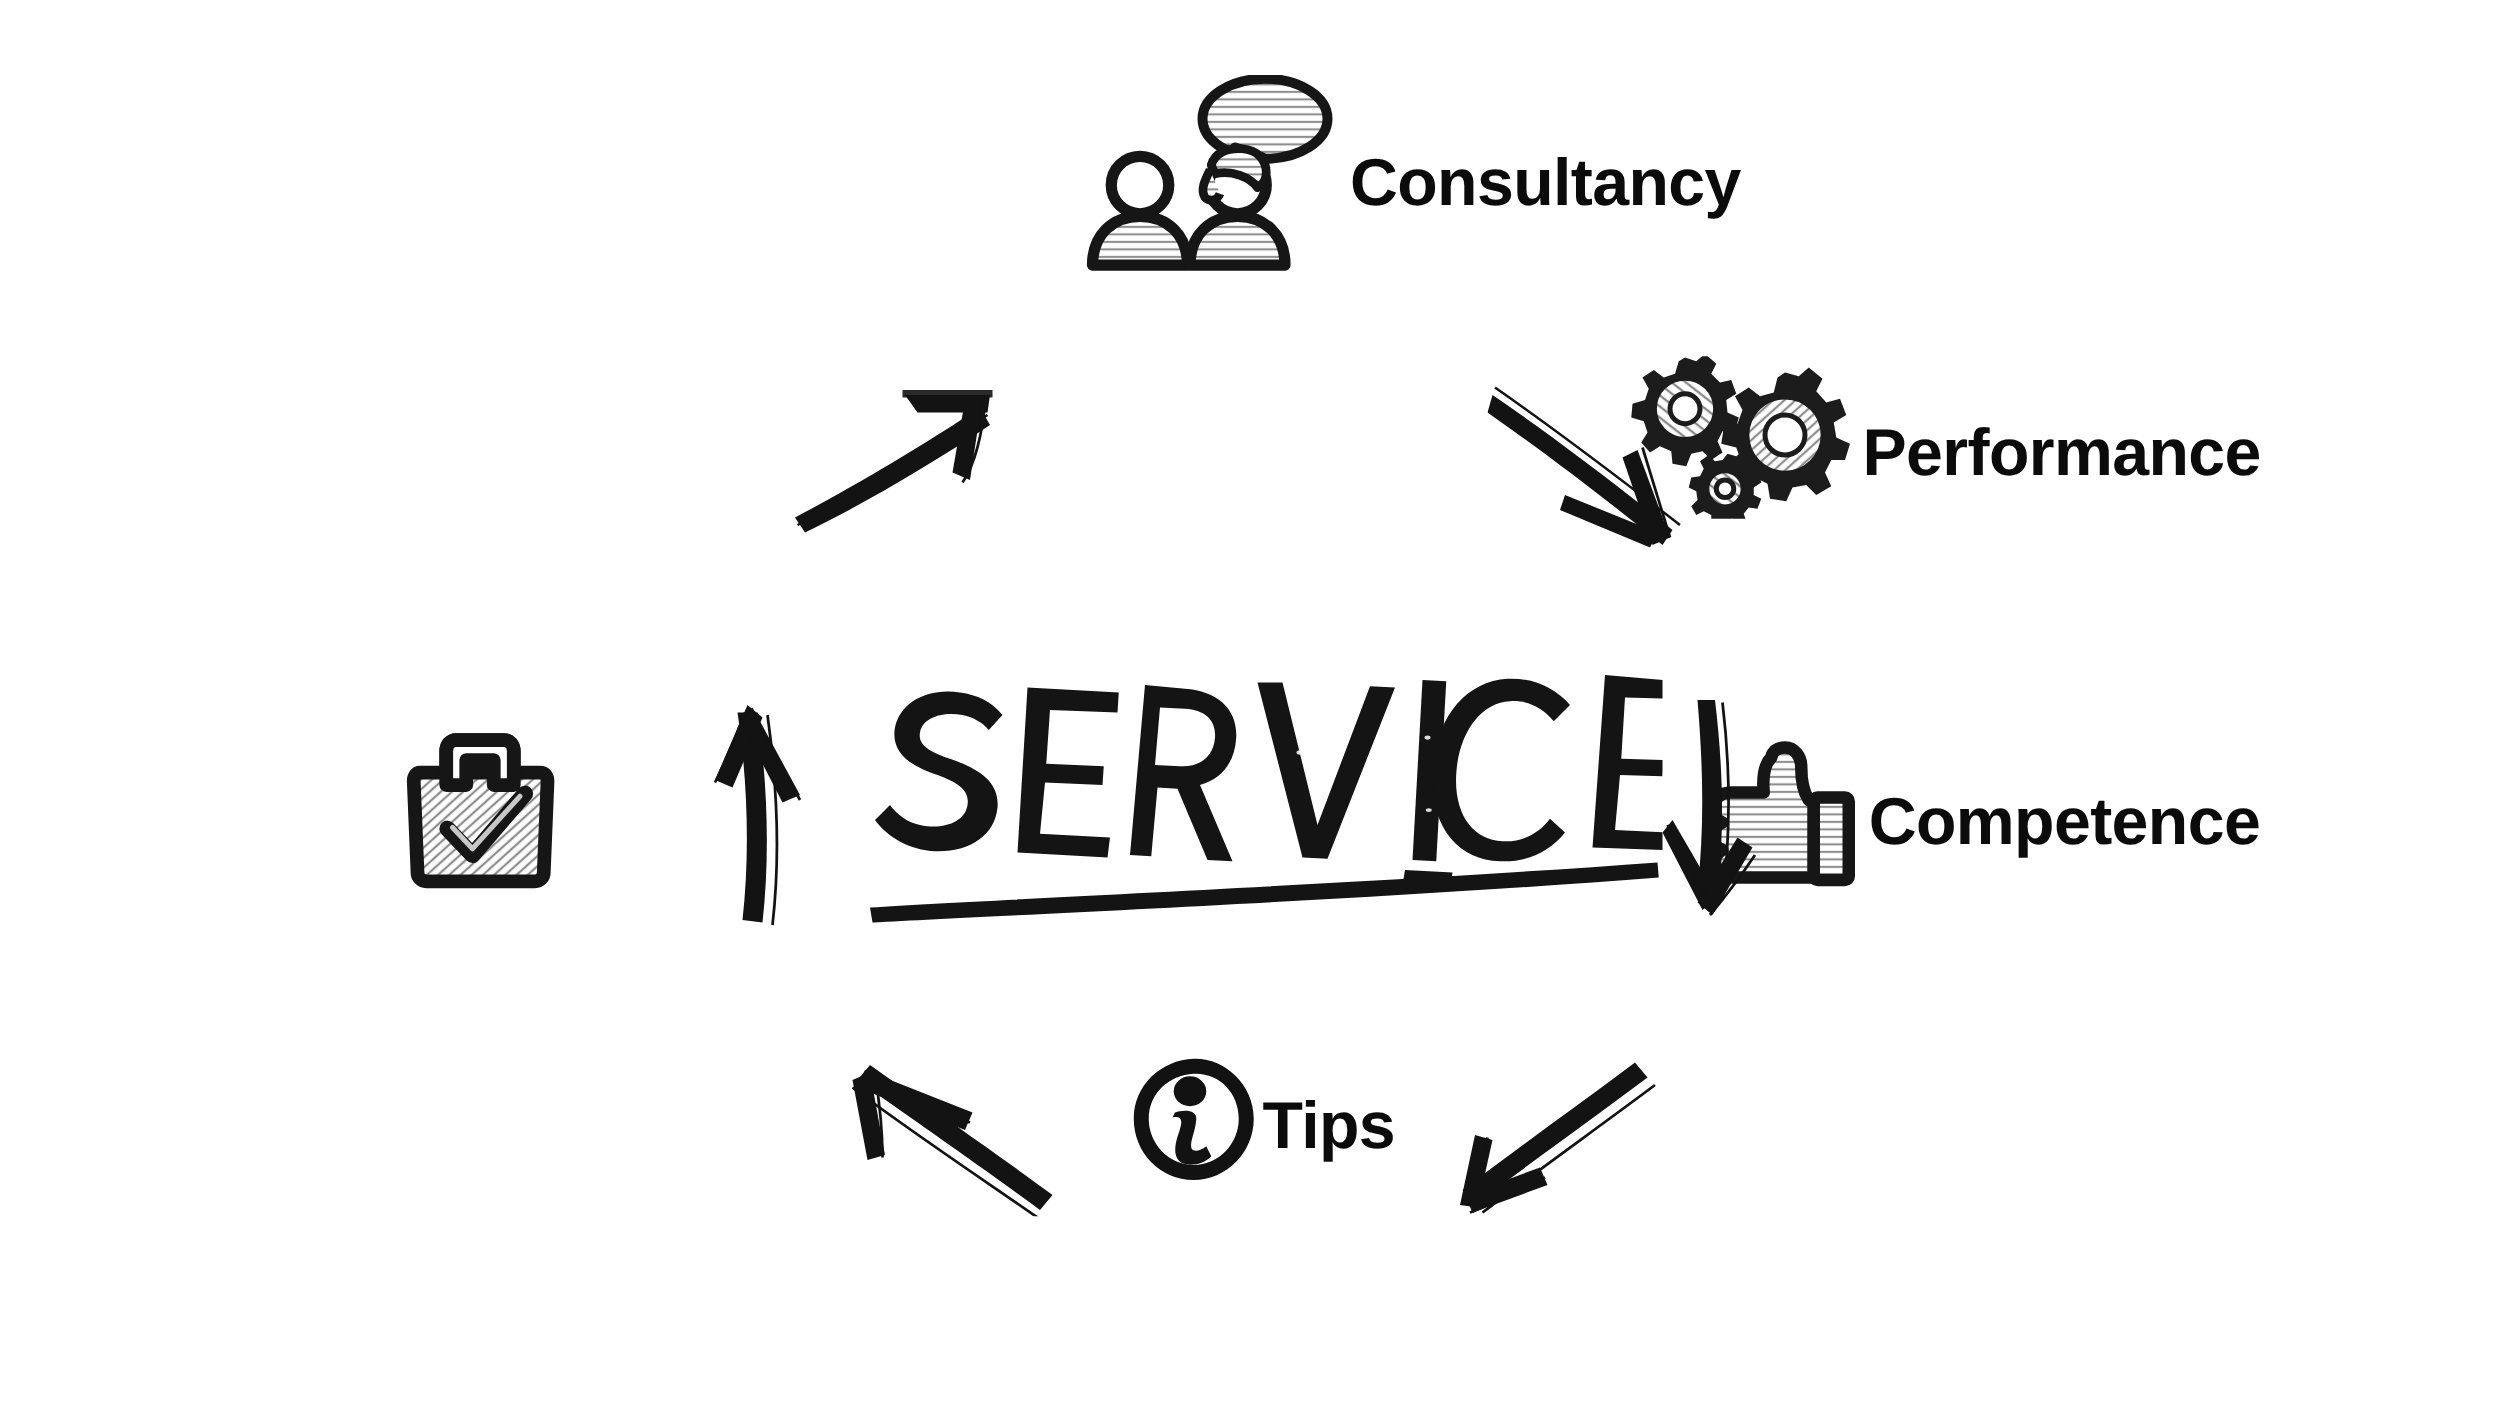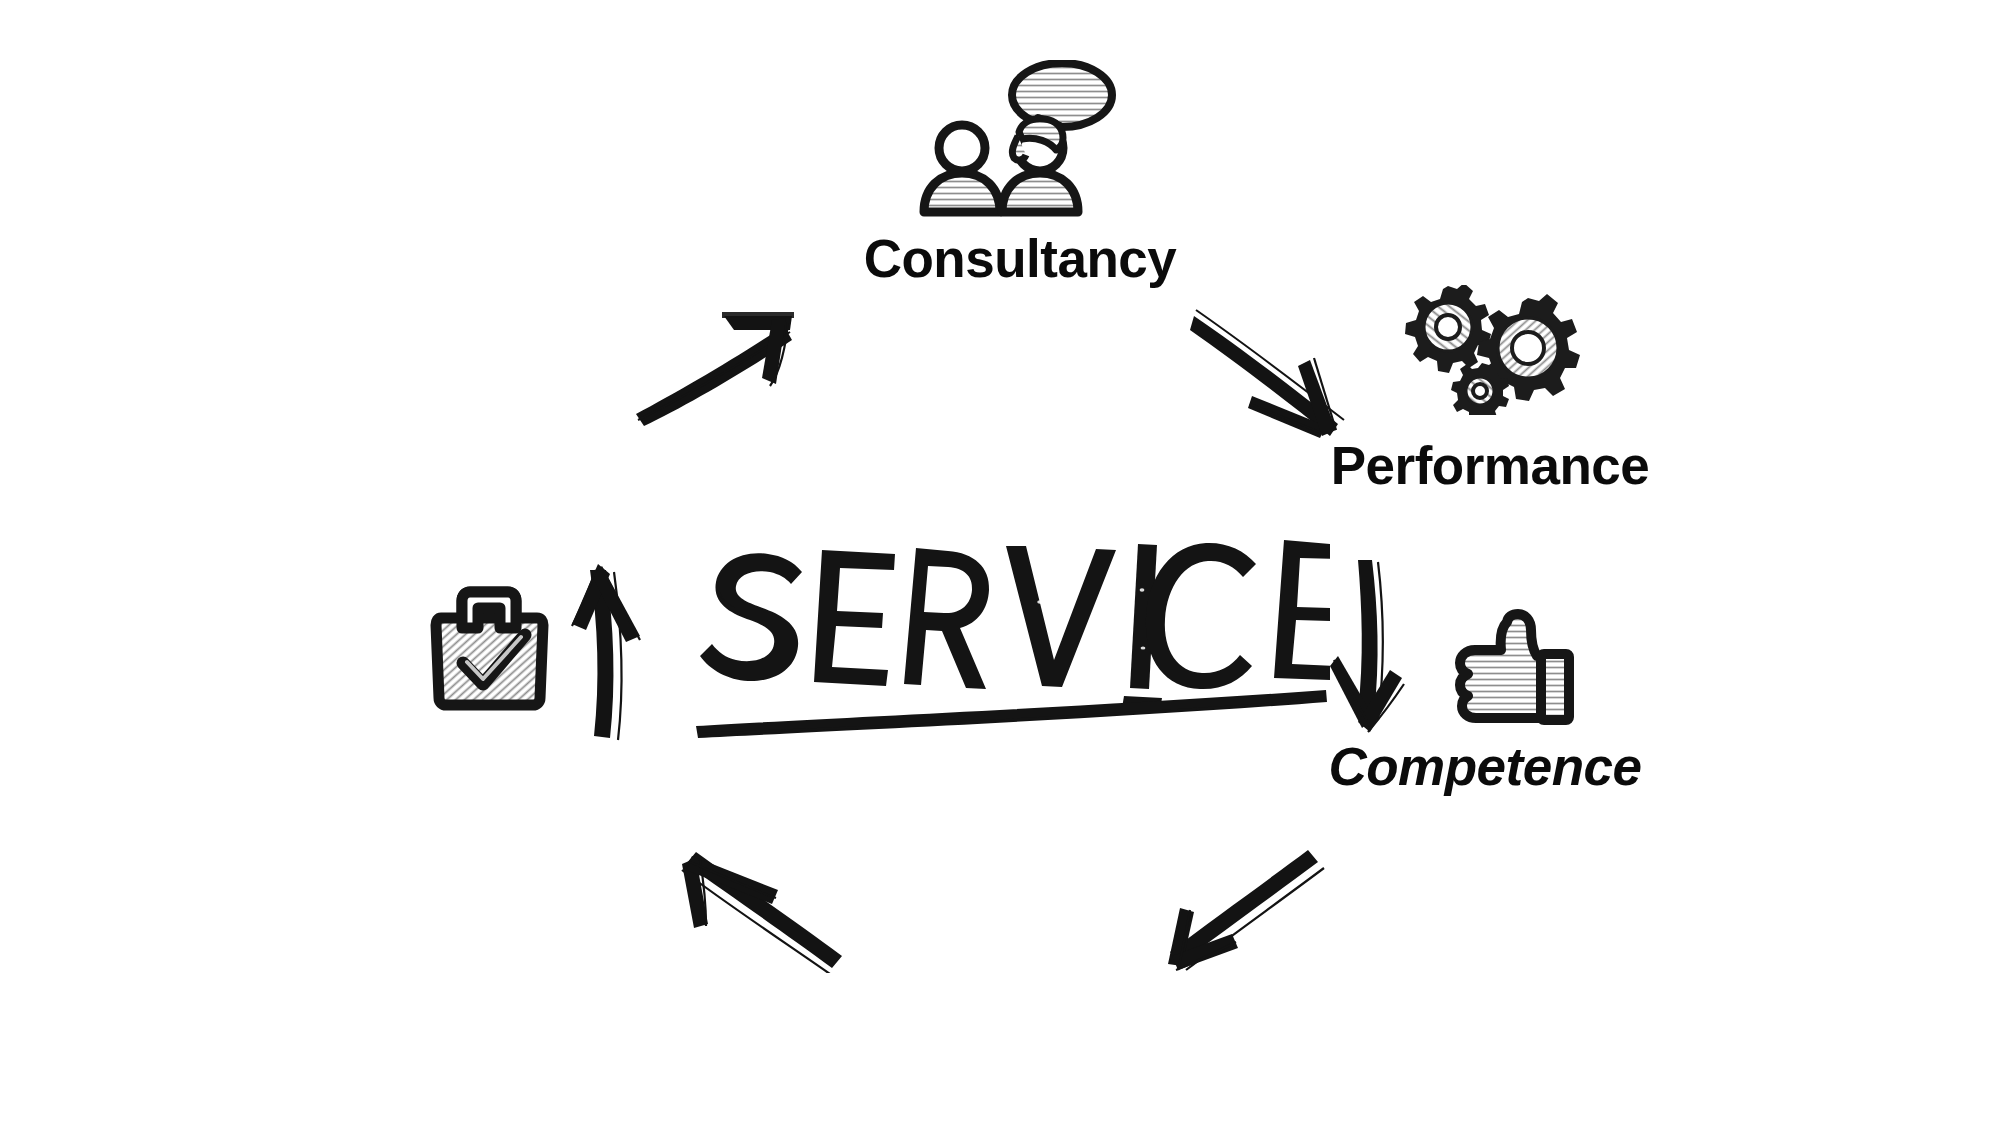--- a/index.html
+++ b/index.html
@@ -16,21 +16,21 @@
   }
   #stage {
     position: relative;
     width: 2000px;
     height: 1125px;
     background: #ffffff;
   }
   .node {
     position: absolute;
     display: flex;
-    flex-direction: column;
+    flex-direction: row;
     align-items: center;
     justify-content: flex-start;
   }
   .node-icon {
     display: block;
     line-height: 0;
   }
   .node-label {
     font-family: "Liberation Sans", sans-serif;
     font-weight: bold;
@@ -171,30 +171,41 @@
         <g transform="translate(92,103)">
           <path d="M0,-25 L7,-23 L12,-27 L18,-21 L15,-15 L19,-9 L25,-10 L27,-2 L21,2 L21,8 L27,11 L24,19 L17,18 L13,23 L15,29 L8,32 L4,27 L-3,28 L-6,34 L-13,31 L-13,24 L-19,21 L-25,24 L-29,17 L-24,12 L-25,5 L-31,2 L-29,-6 L-22,-7 L-19,-13 L-22,-19 L-15,-24 L-10,-19 L-4,-20 Z" fill="#1c1c1c"></path>
           <circle cx="-2" cy="3" r="14" fill="url(#hatchB)" stroke="#1c1c1c" stroke-width="3"></circle>
           <circle cx="-2" cy="3" r="7" fill="#ffffff" stroke="#1c1c1c" stroke-width="4"></circle>
         </g>
       </svg>
     </div>
     <div class="node-label lbl-performance">Performance</div>
   </div>
 
-  <div class="node" style="left:1295px; top:606px; width:380px;font-style:italic;">
+  <div class="node" style="left:1295px; top:590px; width:380px;">
     <div class="node-icon" style="margin-left:60px;">
       <svg width="140" height="120" viewBox="0 0 140 120">
         <path d="M62 16 C56 22 55 33 56 44 L30 44 C21 44 15 50 15 57 C15 62 18 66 23 68 C18 70 15 74 15 79 C15 84 18 88 23 90 C19 92 17 96 17 100 C17 107 23 112 31 112 L96 112 L96 50 L92 50 C88 44 86 34 86 24 C86 14 80 8 73 8 C67 8 63 11 62 16 Z" fill="url(#hatchA)" stroke="#161616" stroke-width="10" stroke-linejoin="round"></path>
         <rect x="96" y="48" width="28" height="66" rx="3" fill="url(#hatchA)" stroke="#161616" stroke-width="10"></rect>
       </svg>
     </div>
     <div class="node-label lbl-competence">Competence</div>
   </div>
 
+  <div class="node" style="left:900px; top:840px; width:240px;">
+    <div class="node-icon">
+      <svg width="110" height="110" viewBox="0 0 110 110">
+        <path d="M55 7 C79 6 103 27 103 55 C103 82 81 104 55 104 C28 104 7 82 7 55 C7 28 29 8 55 7 Z
+                 M55 19 C35 20 19 35 19 55 C19 75 35 92 55 92 C75 92 91 75 91 55 C91 34 75 18 55 19 Z" fill="#121212"></path>
+        <ellipse cx="52" cy="33" rx="13" ry="12" fill="#121212"></ellipse>
+        <path d="M40 50 C46 48 58 47 57 56 C56 66 52 73 53 78 C54 82 60 81 65 77 L69 85 C62 93 44 95 41 85 C38 75 45 64 45 58 C45 54 42 53 38 54 Z" fill="#121212"></path>
+      </svg>
+    </div>
+    <div class="node-label lbl-tips">Tips</div>
+  </div>
 
   <div class="node" style="left:320px; top:580px; width:340px;">
     <div class="node-icon">
       <svg width="130" height="135" viewBox="0 0 130 135">
 
         <path d="M45 12 L83 12 C88 12 91 16 91 21 L91 48 L75 48 L75 28 L53 28 L53 48 L37 48 L37 21 C37 16 40 12 45 12 Z" fill="#ffffff" stroke="#161616" stroke-width="11" stroke-linejoin="round"></path>
 
         <path d="M16 38 L112 38 C116 38 118 41 118 45 L115 118 C115 122 112 125 108 125 L21 125 C17 125 14 122 14 118 L11 45 C11 41 13 38 16 38 Z" fill="url(#hatchC)" stroke="#161616" stroke-width="11" stroke-linejoin="round"></path>
 
         <path d="M45 12 L83 12 C88 12 91 16 91 21 L91 48 L75 48 L75 28 L53 28 L53 48 L37 48 L37 21 C37 16 40 12 45 12 Z" fill="#ffffff" stroke="#161616" stroke-width="11" stroke-linejoin="round"></path>

